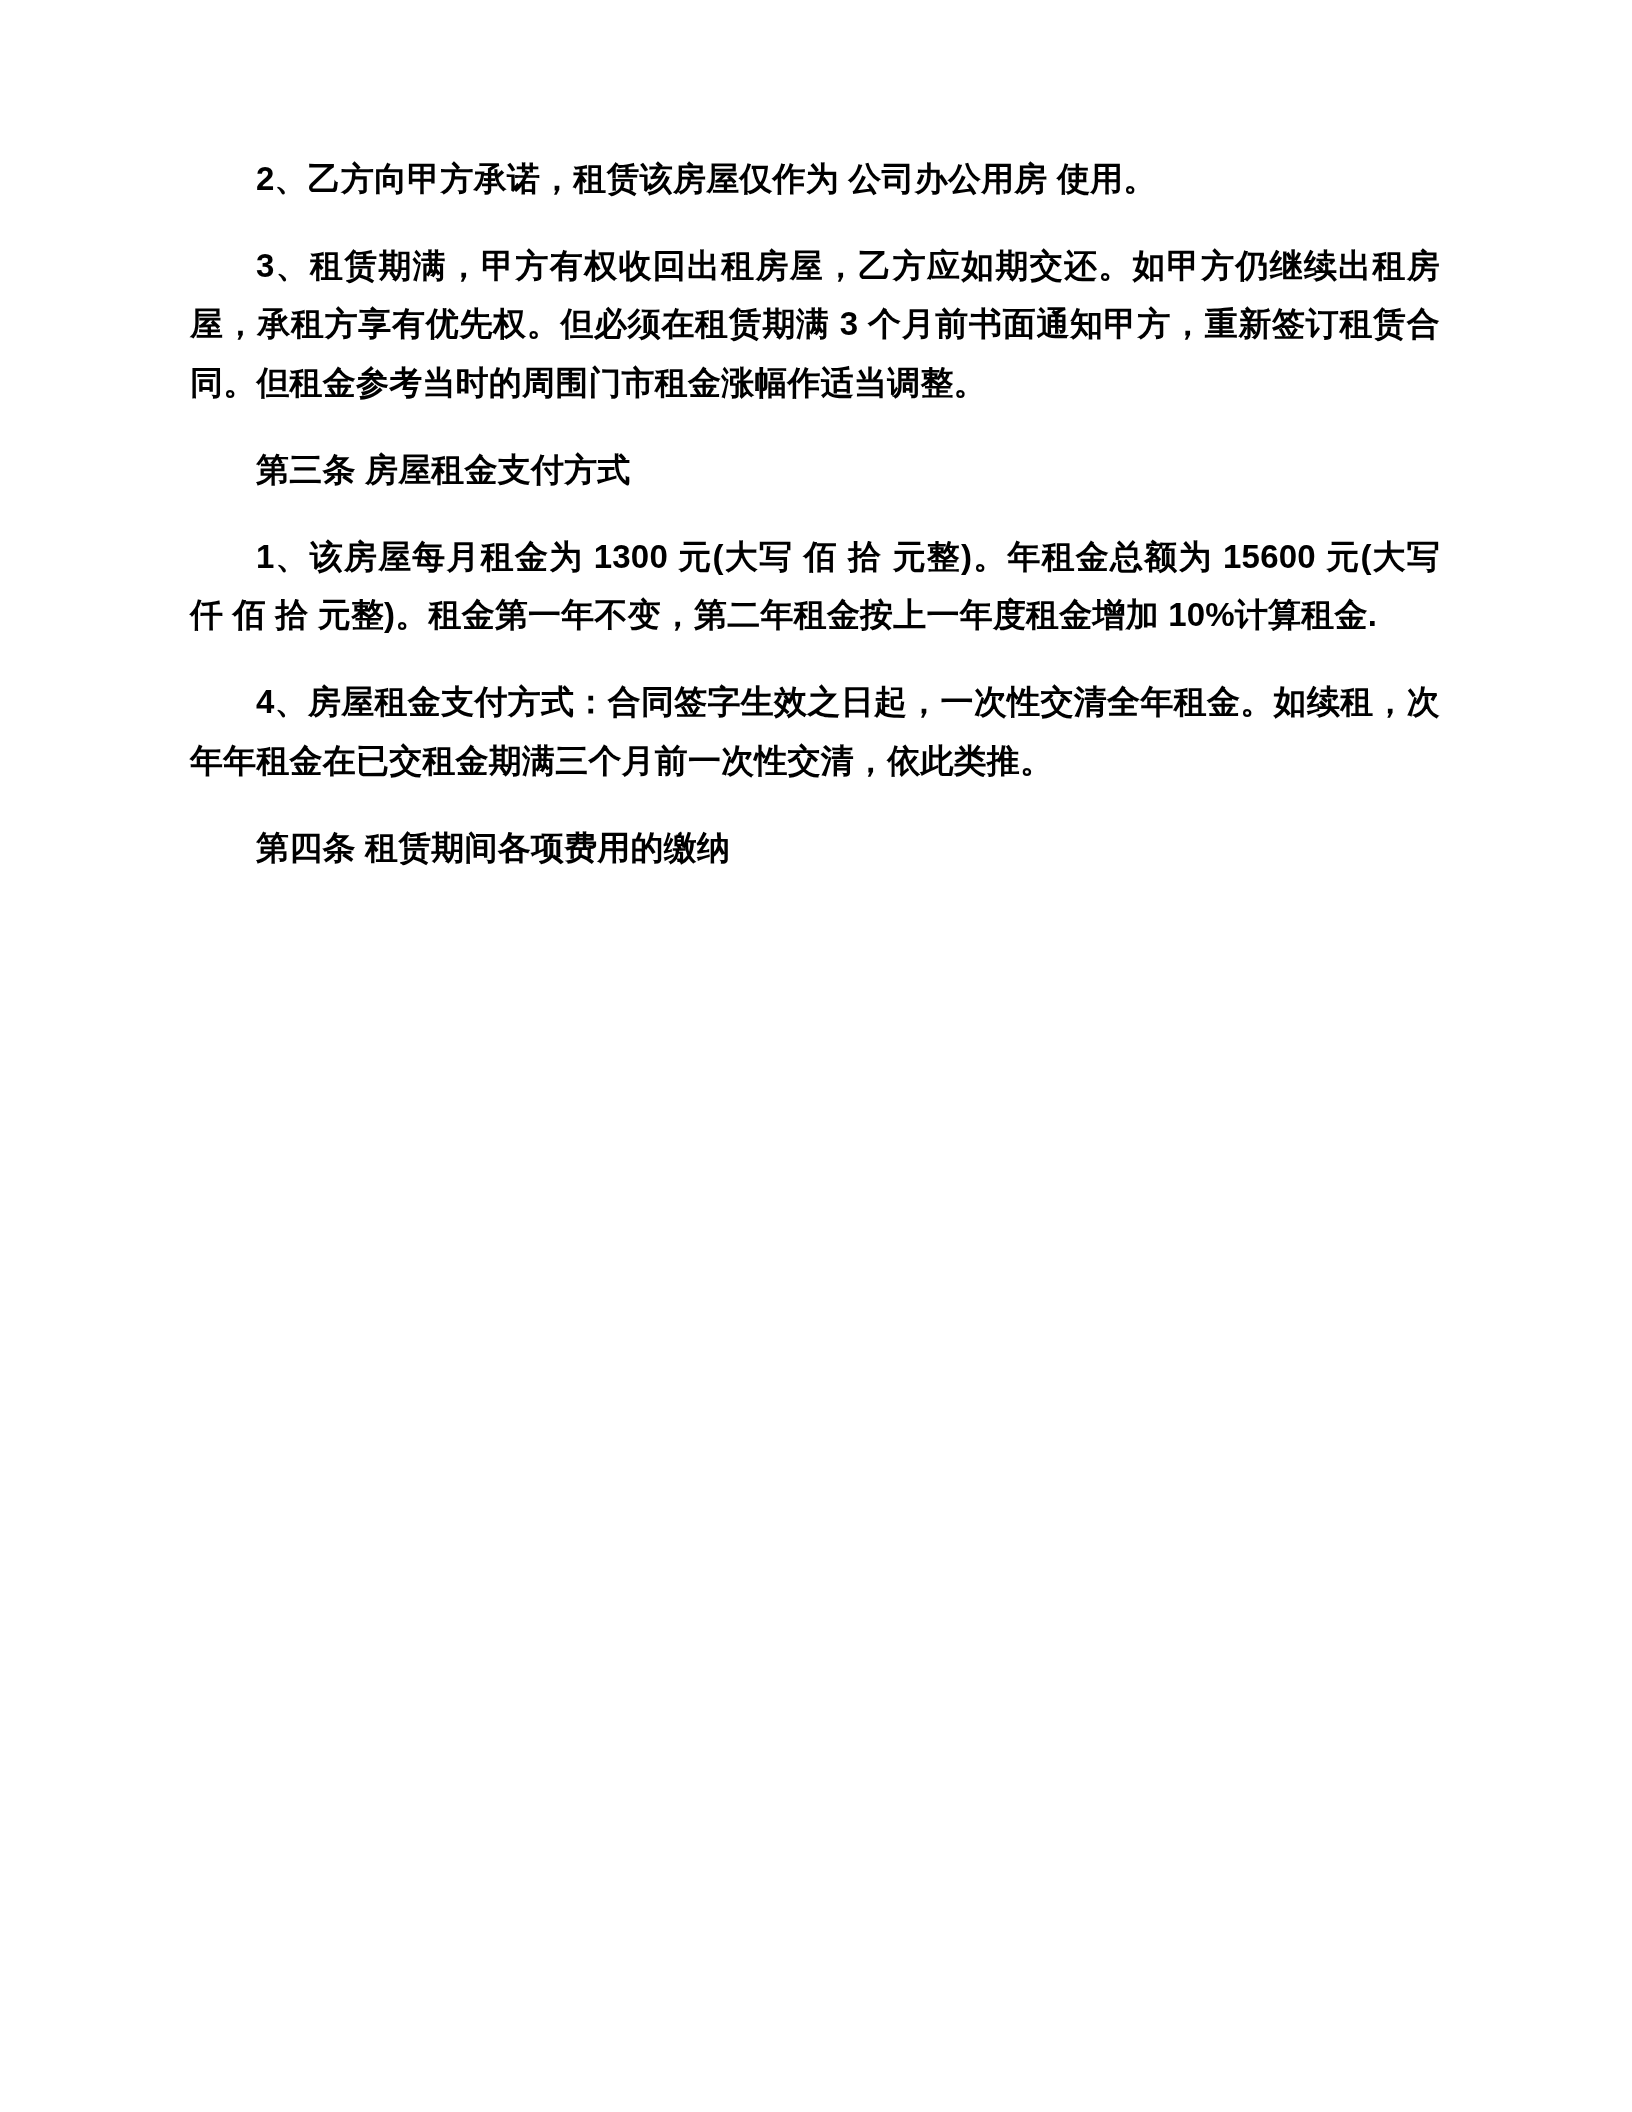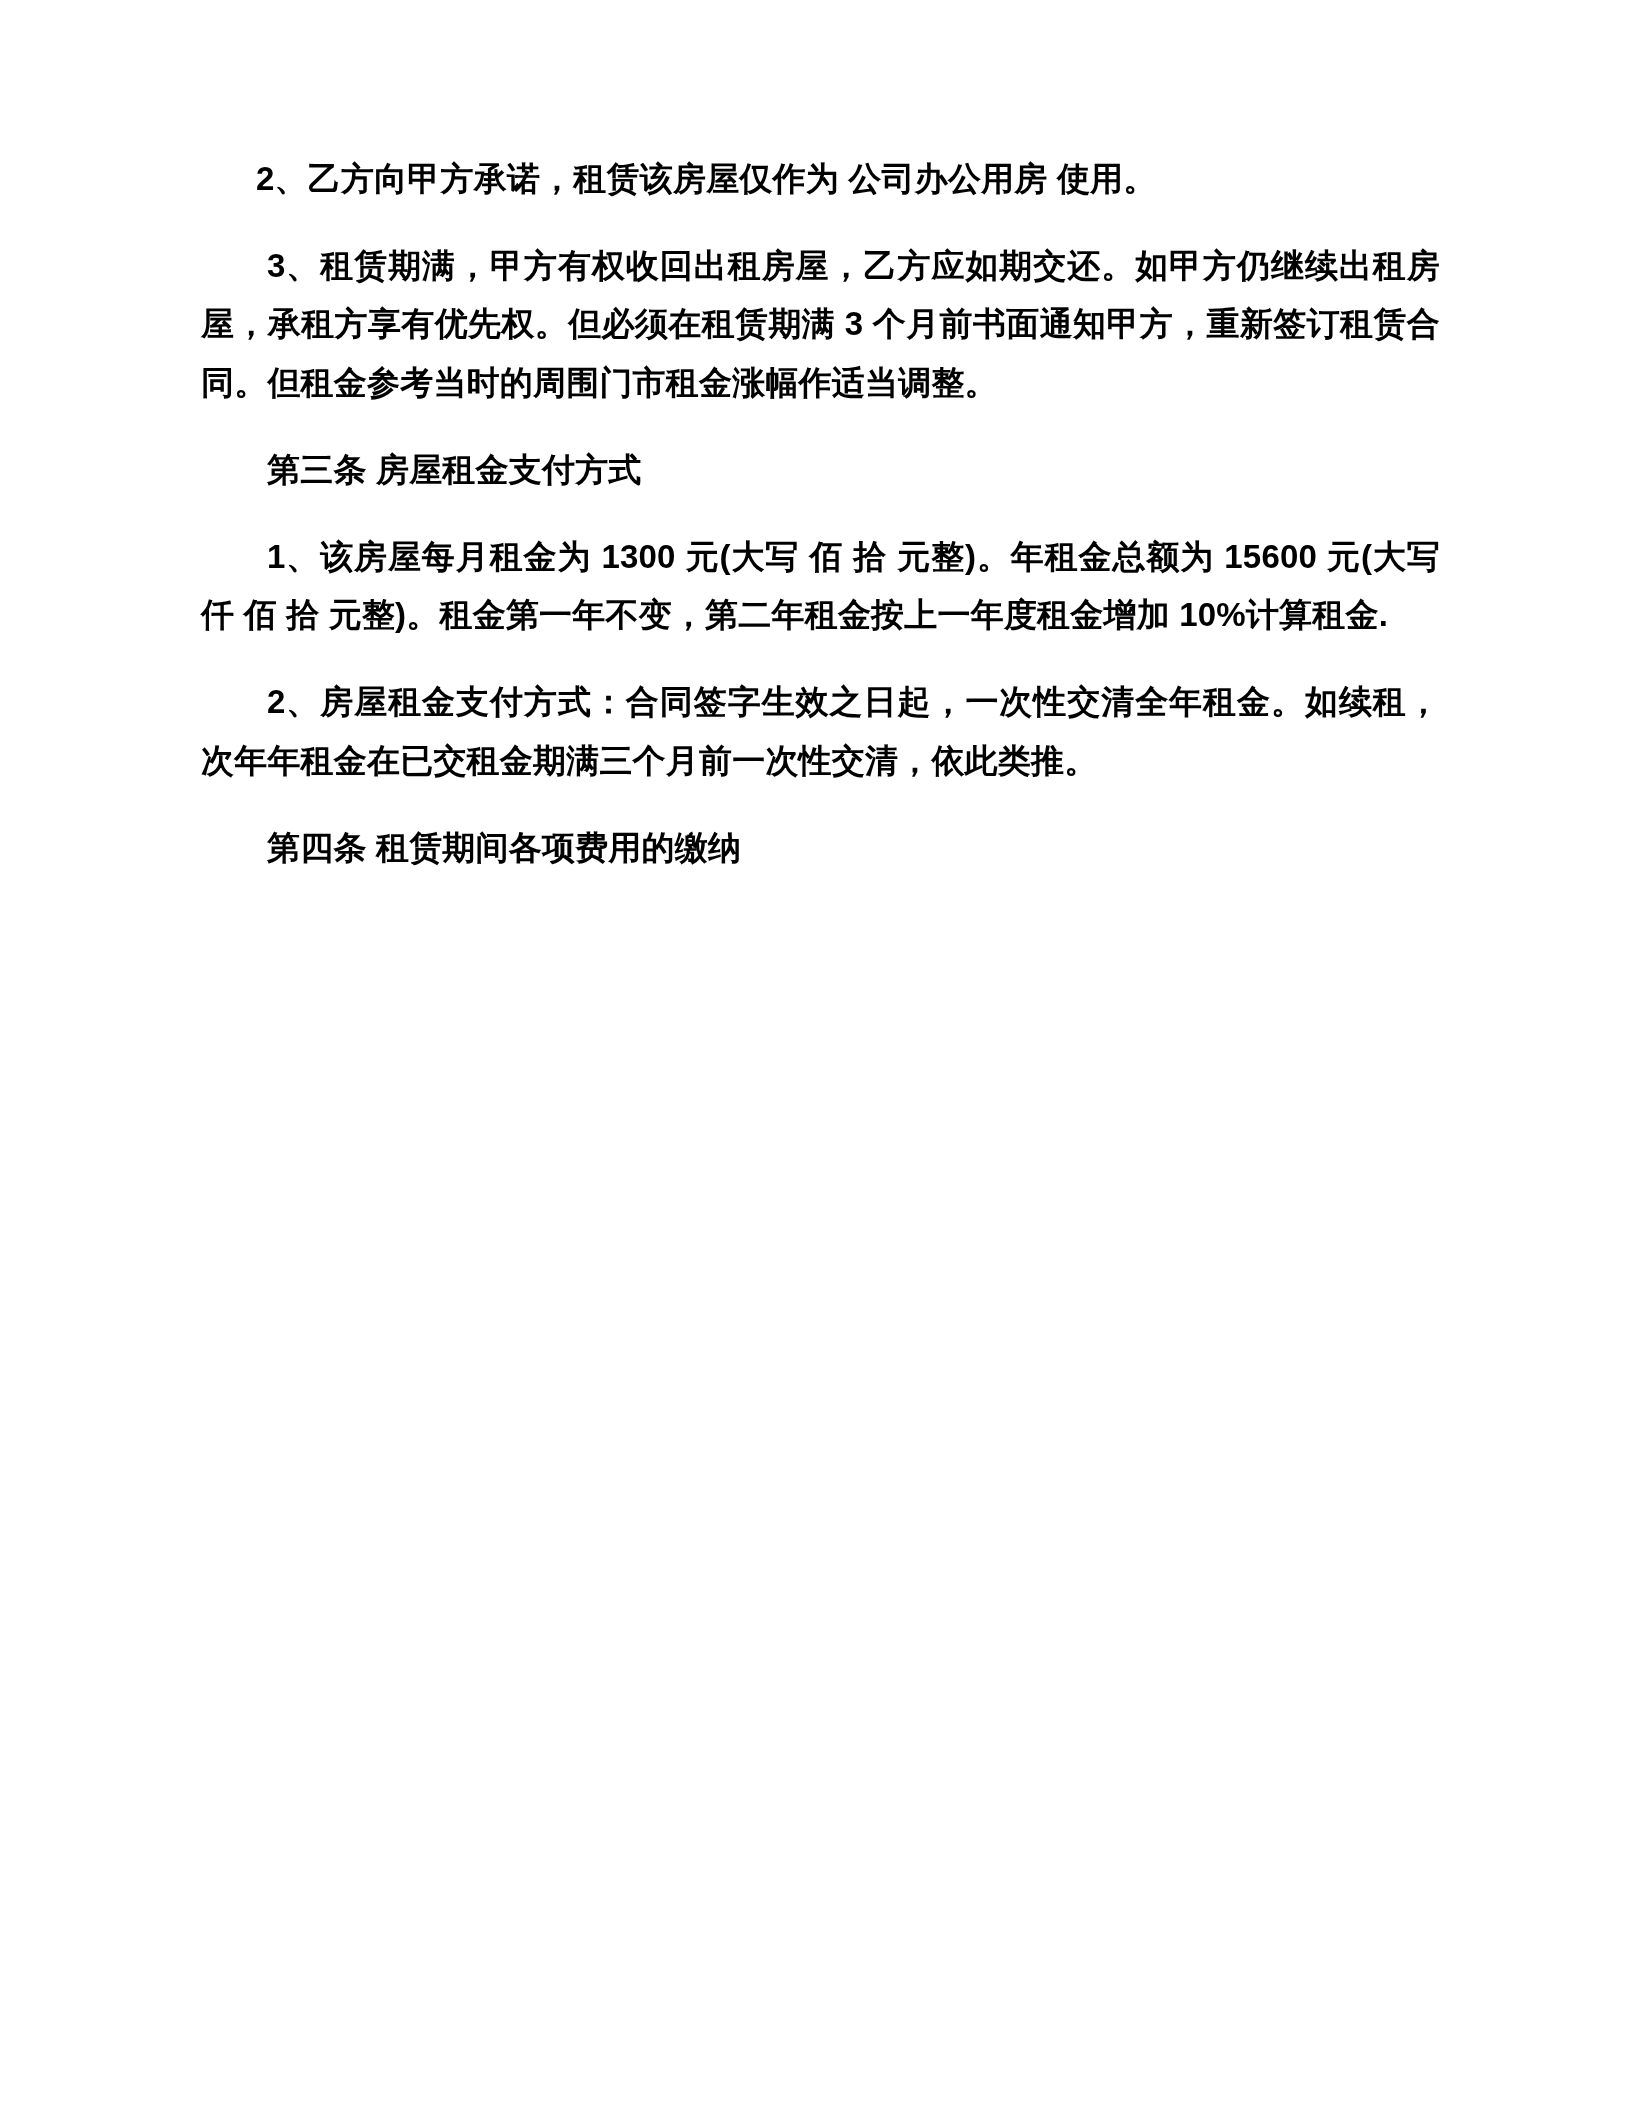--- a/index.html
+++ b/index.html
@@ -31,21 +31,20 @@
     font-size: 33px;
     line-height: 1.78;
     font-weight: 700;
     letter-spacing: 0.2px;
     text-align: justify;
     text-justify: inter-ideograph;
     color: #000000;
   }
   p.para + p.para {
     margin-top: 28px;
-    margin-left: 11px;
   }
   p.indent {
     text-indent: 66px;
   }
   p.heading {
     text-indent: 66px;
     font-weight: 700;
   }
 </style>
 </head>
@@ -55,20 +54,20 @@
   <div class="doc-body">
 
     <p class="para indent">2、乙方向甲方承诺，租赁该房屋仅作为 公司办公用房 使用。</p>
 
     <p class="para indent">3、租赁期满，甲方有权收回出租房屋，乙方应如期交还。如甲方仍继续出租房屋，承租方享有优先权。但必须在租赁期满 3 个月前书面通知甲方，重新签订租赁合同。但租金参考当时的周围门市租金涨幅作适当调整。</p>
 
     <p class="para heading">第三条 房屋租金支付方式</p>
 
     <p class="para indent">1、该房屋每月租金为 1300 元(大写 佰 拾 元整)。年租金总额为 15600 元(大写 仟 佰 拾 元整)。租金第一年不变，第二年租金按上一年度租金增加 10%计算租金.</p>
 
-    <p class="para indent">2、房屋租金支付方式：合同签字生效之日起，一次性交清全年租金。如续租，次年年租金在已交租金期满三个月前一次性交清，依此类推。</p>
+    <p class="para indent">4、房屋租金支付方式：合同签字生效之日起，一次性交清全年租金。如续租，次年年租金在已交租金期满三个月前一次性交清，依此类推。</p>
 
 
 
     <p class="para heading">第四条 租赁期间各项费用的缴纳</p>
 
   </div>
 </div>
 
 </body></html>

